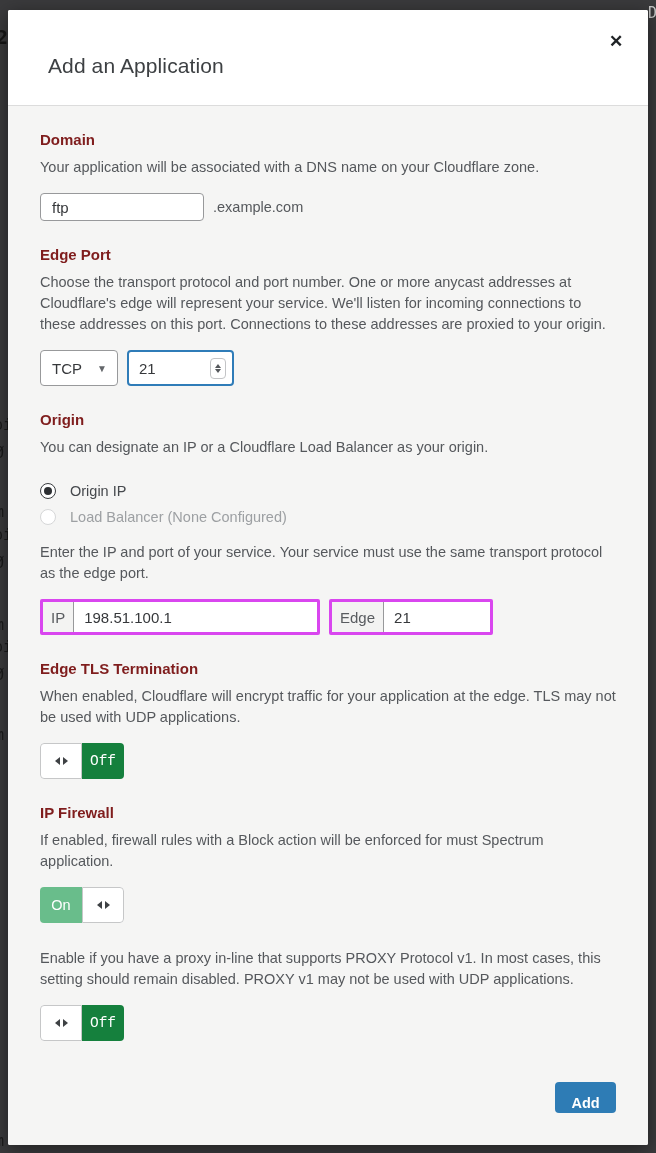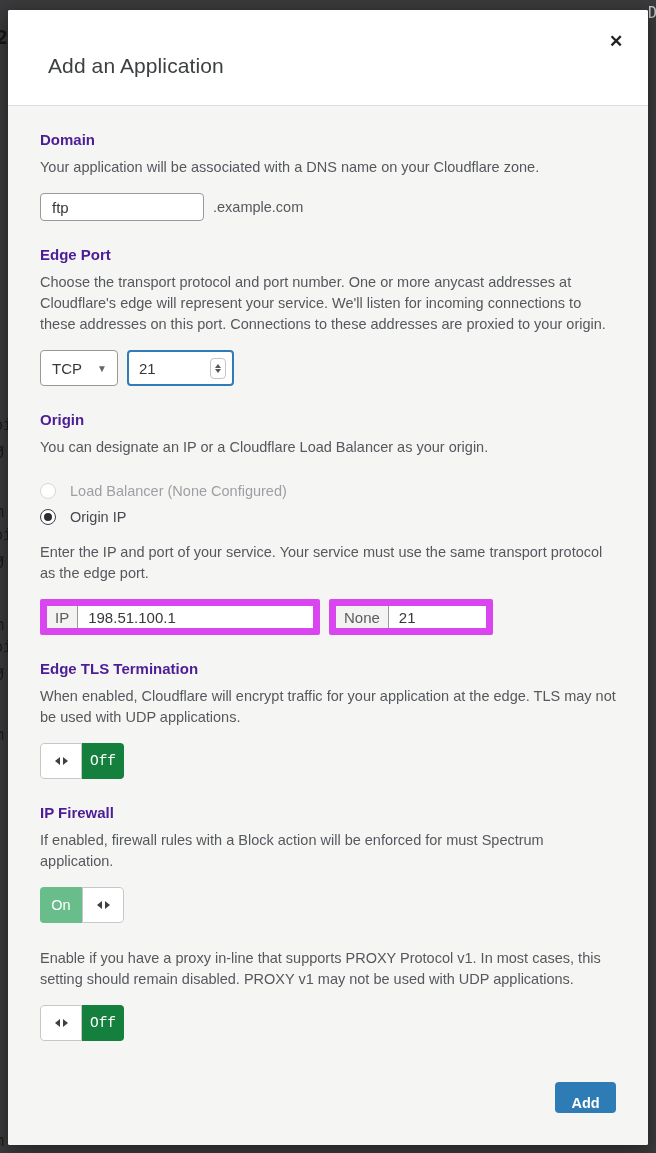--- a/index.html
+++ b/index.html
@@ -79,21 +79,21 @@
     background: #f5f5f4;
     padding: 25px 32px 32px 32px;
     overflow: hidden;
   }
 
   .section { margin-bottom: 25px; }
   .section h3 {
     margin: 0 0 9px 0;
     font-size: 15px;
     font-weight: 700;
-    color: #4c1d95;
+    color: #7f1d1d;
   }
   .section p {
     margin: 0 0 15px 0;
     font-size: 14.5px;
     line-height: 21px;
     color: #55585c;
   }
 
   
   .text-input {
@@ -185,21 +185,21 @@
   }
   .radio-circle.disabled { border-color: #d6d7d8; }
   .radio-label { font-size: 14.5px; color: #46494d; }
   .radio-row.disabled .radio-label { color: #9da0a3; }
 
   
   .group-row { display: flex; }
   .input-group {
     display: flex;
     height: 36px;
-    border: 7px solid #d946ef;
+    border: 3px solid #d946ef;
     border-radius: 2px;
     background: #b91c1c;
     overflow: hidden;
   }
   .input-group .addon {
     display: flex; align-items: center;
     padding: 0 8px;
     background: #f3f3f2;
     border-right: 1px solid #98999b;
     font-size: 15px;
@@ -310,37 +310,37 @@
                 <span class="tri down"></span>
             </span>
           </div>
         </div>
       </div>
 
       <div class="section">
         <h3>Origin</h3>
         <p style="margin-bottom:20px">You can designate an IP or a Cloudflare Load Balancer as your origin.</p>
         <div class="radio-group">
+          <div class="radio-row">
+            <span class="radio-circle checked"></span>
+            <span class="radio-label">Origin IP</span>
+          </div>
           <div class="radio-row disabled">
             <span class="radio-circle disabled"></span>
             <span class="radio-label">Load Balancer (None Configured)</span>
-          </div>
-          <div class="radio-row">
-            <span class="radio-circle checked"></span>
-            <span class="radio-label">Origin IP</span>
           </div>
         </div>
         <p>Enter the IP and port of your service. Your service must use the same transport protocol as the edge port.</p>
         <div class="group-row">
           <div class="input-group ip-group">
             <span class="addon">IP</span>
             <input type="text" value="198.51.100.1" style="">
           </div>
           <div class="input-group port-group">
-            <span class="addon">None</span>
+            <span class="addon">Edge</span>
             <input type="text" value="21" style="">
           </div>
         </div>
       </div>
 
       <div class="section">
         <h3>Edge TLS Termination</h3>
         <p>When enabled, Cloudflare will encrypt traffic for your application at the edge. TLS may not be used with UDP applications.</p>
         <div class="toggle off">
           <span class="seg knob">

